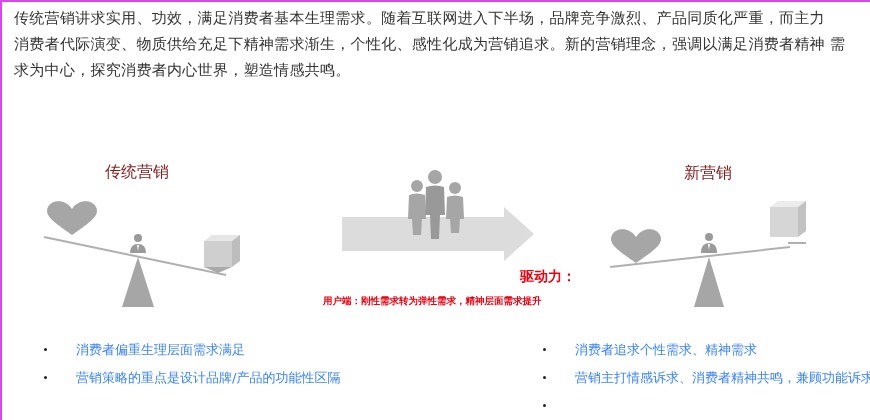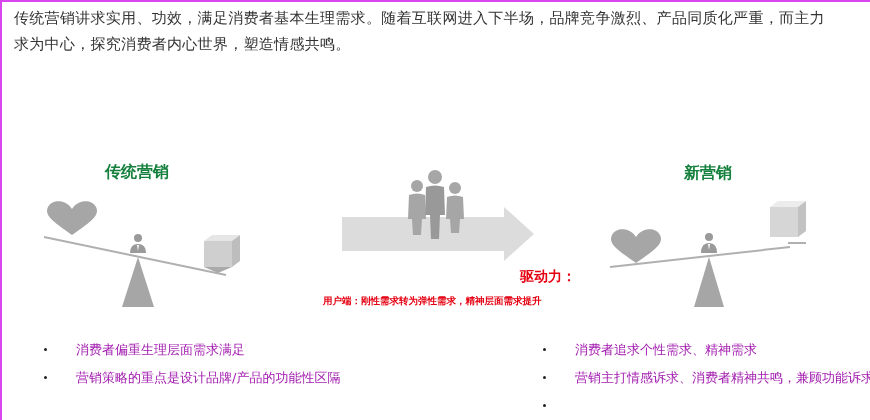--- a/index.html
+++ b/index.html
@@ -3,39 +3,40 @@
 <meta charset="utf-8">
 <style>
   html, body { margin: 0; padding: 0; background: #ffffff; }
   body { width: 870px; height: 420px; overflow: hidden; position: relative;
          font-family: "DejaVu Sans", "Liberation Sans", sans-serif; }
   .frame { position: absolute; left: 0; top: 0; width: 868px; height: 418px;
            border: 2px solid #d946ef; background: #fff; }
   .intro { position: absolute; left: 12px; top: 3px; width: 850px;
            font-size: 15px; line-height: 26px; color: #333; letter-spacing: 0.3px; }
   .intro p { margin: 0; white-space: nowrap; }
-  .red-title { position: absolute; color: #15803d; font-weight: bold; font-size: 16px; }
+  .red-title { position: absolute; color: #7f1d1d; font-weight: normal; font-size: 16px; }
   .svg-abs { position: absolute; }
   .drive-title { position: absolute; left: 474px; top: 266px; color: #e50012;
                  font-weight: bold; font-size: 14px; margin-left: 44px; }
   .drive-line { position: absolute; color: #e50012; font-weight: bold;
                 font-size: 9.5px; white-space: nowrap; }
   .bullets { position: absolute; list-style: none; margin: 0; padding: 0;
-             font-size: 13px; color: #a21caf; }
+             font-size: 13px; color: #3b82f6; }
   .bullets li { position: relative; height: 28px; line-height: 28px; padding-left: 42px; white-space: nowrap; }
   .bullets li .dot { position: absolute; left: 10px; top: 12px; width: 3px; height: 3px;
                      border-radius: 50%; background: #222; }
 </style>
 </head>
 <body>
 
 <div class="frame">
 
   <div class="intro">
     <p>传统营销讲求实用、功效，满足消费者基本生理需求。随着互联网进入下半场，品牌竞争激烈、产品同质化严重，而主力</p>
+    <p>消费者代际演变、物质供给充足下精神需求渐生，个性化、感性化成为营销追求。新的营销理念，强调以满足消费者精神 需</p>
     <p>求为中心，探究消费者内心世界，塑造情感共鸣。</p>
   </div>
 
   <div class="red-title" style="left:103px; top:160px;">传统营销</div>
 
   <svg class="svg-abs" style="left:38px; top:195px;" width="210" height="115" viewBox="0 0 210 115">
     <g>
       <path d="M32 38 C 12 24, 4 18, 8 10 C 12 2, 26 2, 32 12 C 38 2, 52 2, 56 10 C 60 18, 52 24, 32 38 Z" fill="#a6a6a6"></path>
     </g>
     <line x1="4" y1="40" x2="186" y2="78" stroke="#b0b0b0" stroke-width="2"></line>

